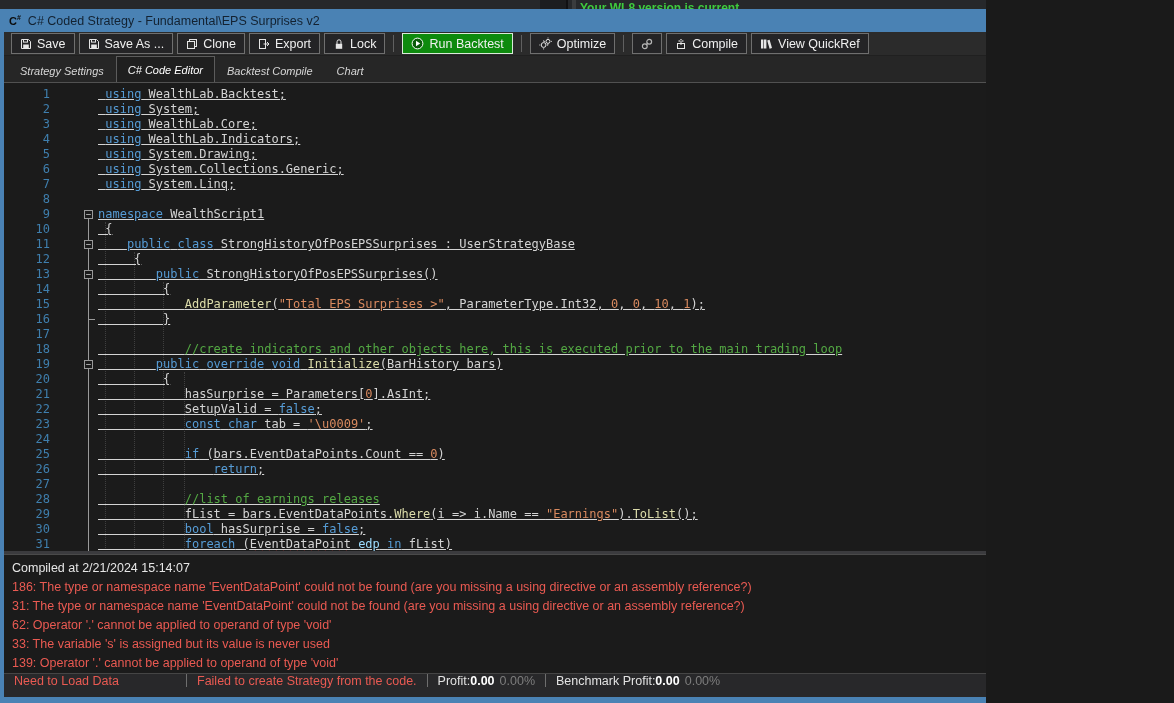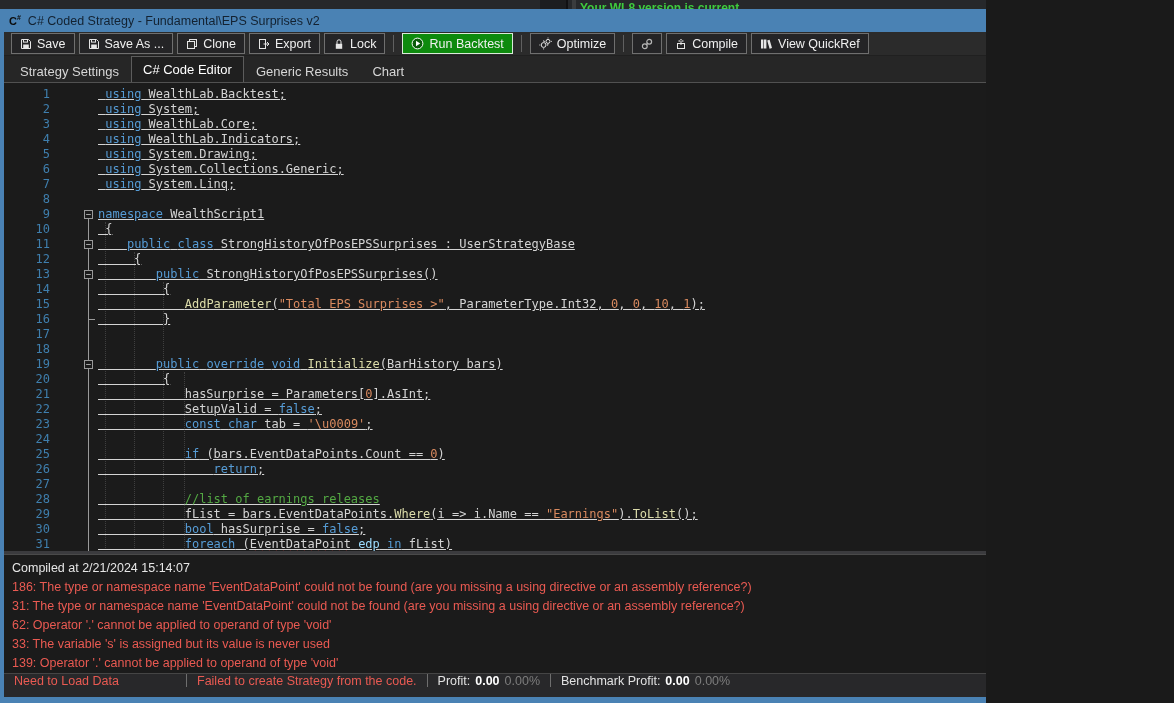--- a/index.html
+++ b/index.html
@@ -34,22 +34,22 @@
   .toolbar{ flex:0 0 24px; background:#2b2b2b; display:flex; align-items:center; padding:0 7px; gap:4px;
             border-bottom:1px solid #202020; }
   .tb-btn{ height:21px; display:flex; align-items:center; gap:5px; padding:0 8px; background:#242426;
            border:1px solid #6f6f6f; color:#f0f0f0; font-size:12.5px; white-space:nowrap; cursor:default; }
   .tb-btn.accent{ background:#0d8a0d; border:1px solid #d9ead9; }
   .tb-btn .ticon{ display:flex; align-items:center; }
   .tb-sep{ width:1px; height:17px; background:#606060; margin:0 4px; }
 
   .tabbar{ flex:0 0 26px; background:#262626; display:flex; align-items:flex-end; padding-left:4px;
            border-bottom:1px solid #515151; }
-  .tab{ height:23px; padding:0 11px; color:#d6d6d6; font-size:13px; display:flex; align-items:center;
-        background:#262626; border:1px solid transparent; border-bottom:none; cursor:default; white-space:nowrap; }
+  .tab{ height:23px; padding:0 11px; color:#d6d6d6; font-size:11px; display:flex; align-items:center;
+        background:#262626; border:1px solid transparent; border-bottom:none; cursor:default; white-space:nowrap;font-style:italic; }
   .tab.active{ height:26px; background:#1f1f1f; border:1px solid #5c5c5c; border-bottom:none; color:#fff; }
 
   .editor{ flex:1 1 auto; background:#1b1b1b; position:relative; overflow:hidden;
            font-family:"DejaVu Sans Mono",monospace; font-size:12px; }
   .code-surface{ position:absolute; inset:0; padding-top:4px; }
   .guide{ position:absolute; width:0; border-left:1px dotted #3f3f3f; }
   .code-row{ display:flex; height:15px; line-height:15px; white-space:pre; position:relative; }
   .ln{ flex:0 0 58px; text-align:right; padding-right:12px; color:#3f7fae; }
   .fold{ flex:0 0 34px; position:relative; }
   .fold.line::before,.fold.box::before,.fold.end::before{ content:""; position:absolute; left:26px; top:0; bottom:0; width:1px; background:#9a9a9a; }
@@ -78,21 +78,21 @@
   .err-header{ color:#e6e6e6; height:19px; line-height:19px; white-space:nowrap; }
   .err-line{ color:#ea5a52; height:19px; line-height:19px; white-space:nowrap; }
 
   .statusbar{ flex:0 0 24px; background:#28282a; display:flex; align-items:flex-start; font-size:12.5px;
               padding:0 10px; border-top:1px solid #454545; }
   .st-err{ color:#ea5a52; white-space:nowrap; }
   .st-first{ min-width:162px; }
   .st-sep{ width:1px; height:13px; background:#6e6e6e; margin:0 10px; flex:0 0 auto; }
   .metric{ display:flex; align-items:center; white-space:nowrap; }
   .metric-label{ color:#e2e2e2; }
-  .metric-value{ color:#ffffff; font-weight:bold; margin-left:5px; }
+  .metric-value{ color:#ffffff; font-weight:bold; }
   .metric-pct{ color:#7d7d7d; margin-left:5px; }
 
   svg{ display:block; }
 </style>
 </head>
 <body>
 
 <div id="stage">
 
   <div class="bg-strip">
@@ -220,21 +220,21 @@
               <path d="M7.2 2.6 L9.6 1.8 L12 10 L9.6 10.8 Z" fill="#e6e6e6"></path>
             </svg>
           </span>
           <span>View QuickRef</span>
         </div>
       </div>
 
     <div class="tabbar" id="tabbar">
         <div class="tab">Strategy Settings</div>
         <div class="tab active">C# Code Editor</div>
-        <div class="tab">Generic Results</div>
+        <div class="tab">Backtest Compile</div>
         <div class="tab">Chart</div>
       </div>
 
     <div class="editor" id="editor">
       <div class="code-surface" id="code-surface">
           <div class="guide" style="left: 101px; top: 139px; height: 330px;"></div>
           <div class="guide" style="left: 130px; top: 169px; height: 300px;"></div>
           <div class="guide" style="left: 159px; top: 199px; height: 270px;"></div>
           <div class="guide" style="left: 180px; top: 289px; height: 180px;"></div>
           <div class="code-row"><span class="ln">1</span><span class="fold"></span><span class="code"><span class="p"> </span><span class="k">using</span><span class="p"> WealthLab.Backtest;</span></span></div>
@@ -247,21 +247,21 @@
           <div class="code-row"><span class="ln">8</span><span class="fold"></span><span class="code"></span></div>
           <div class="code-row"><span class="ln">9</span><span class="fold box boxtop"><span class="fbox">−</span></span><span class="code"><span class="k">namespace</span><span class="p"> WealthScript1</span></span></div>
           <div class="code-row"><span class="ln">10</span><span class="fold line"></span><span class="code"><span class="p"> {</span></span></div>
           <div class="code-row"><span class="ln">11</span><span class="fold box"><span class="fbox">−</span></span><span class="code"><span class="p">    </span><span class="k">public</span><span class="p"> </span><span class="k">class</span><span class="p"> StrongHistoryOfPosEPSSurprises : UserStrategyBase</span></span></div>
           <div class="code-row"><span class="ln">12</span><span class="fold line"></span><span class="code"><span class="p">     {</span></span></div>
           <div class="code-row"><span class="ln">13</span><span class="fold box"><span class="fbox">−</span></span><span class="code"><span class="p">        </span><span class="k">public</span><span class="p"> StrongHistoryOfPosEPSSurprises()</span></span></div>
           <div class="code-row"><span class="ln">14</span><span class="fold line"></span><span class="code"><span class="p">         {</span></span></div>
           <div class="code-row"><span class="ln">15</span><span class="fold line"></span><span class="code"><span class="p">            </span><span class="m">AddParameter</span><span class="p">(</span><span class="s">"Total EPS Surprises &gt;"</span><span class="p">, ParameterType.Int32, </span><span class="n">0</span><span class="p">, </span><span class="n">0</span><span class="p">, </span><span class="n">10</span><span class="p">, </span><span class="n">1</span><span class="p">);</span></span></div>
           <div class="code-row"><span class="ln">16</span><span class="fold end"></span><span class="code"><span class="p">         }</span></span></div>
           <div class="code-row"><span class="ln">17</span><span class="fold line"></span><span class="code"></span></div>
-          <div class="code-row"><span class="ln">18</span><span class="fold line"></span></div>
+          <div class="code-row"><span class="ln">18</span><span class="fold line"></span><span class="code"><span class="p">            </span><span class="c">//create indicators and other objects here, this is executed prior to the main trading loop</span></span></div>
           <div class="code-row"><span class="ln">19</span><span class="fold box"><span class="fbox">−</span></span><span class="code"><span class="p">        </span><span class="k">public</span><span class="p"> </span><span class="k">override</span><span class="p"> </span><span class="k">void</span><span class="p"> </span><span class="m">Initialize</span><span class="p">(BarHistory bars)</span></span></div>
           <div class="code-row"><span class="ln">20</span><span class="fold line"></span><span class="code"><span class="p">         {</span></span></div>
           <div class="code-row"><span class="ln">21</span><span class="fold line"></span><span class="code"><span class="p">            hasSurprise = Parameters[</span><span class="n">0</span><span class="p">].AsInt;</span></span></div>
           <div class="code-row"><span class="ln">22</span><span class="fold line"></span><span class="code"><span class="p">            SetupValid = </span><span class="k">false</span><span class="p">;</span></span></div>
           <div class="code-row"><span class="ln">23</span><span class="fold line"></span><span class="code"><span class="p">            </span><span class="k">const</span><span class="p"> </span><span class="k">char</span><span class="p"> tab = </span><span class="s">'\u0009'</span><span class="p">;</span></span></div>
           <div class="code-row"><span class="ln">24</span><span class="fold line"></span><span class="code"></span></div>
           <div class="code-row"><span class="ln">25</span><span class="fold line"></span><span class="code"><span class="p">            </span><span class="k">if</span><span class="p"> (bars.EventDataPoints.Count == </span><span class="n">0</span><span class="p">)</span></span></div>
           <div class="code-row"><span class="ln">26</span><span class="fold line"></span><span class="code"><span class="p">                </span><span class="k">return</span><span class="p">;</span></span></div>
           <div class="code-row"><span class="ln">27</span><span class="fold line"></span><span class="code"></span></div>
           <div class="code-row"><span class="ln">28</span><span class="fold line"></span><span class="code"><span class="p">            </span><span class="c">//list of earnings releases</span></span></div>

